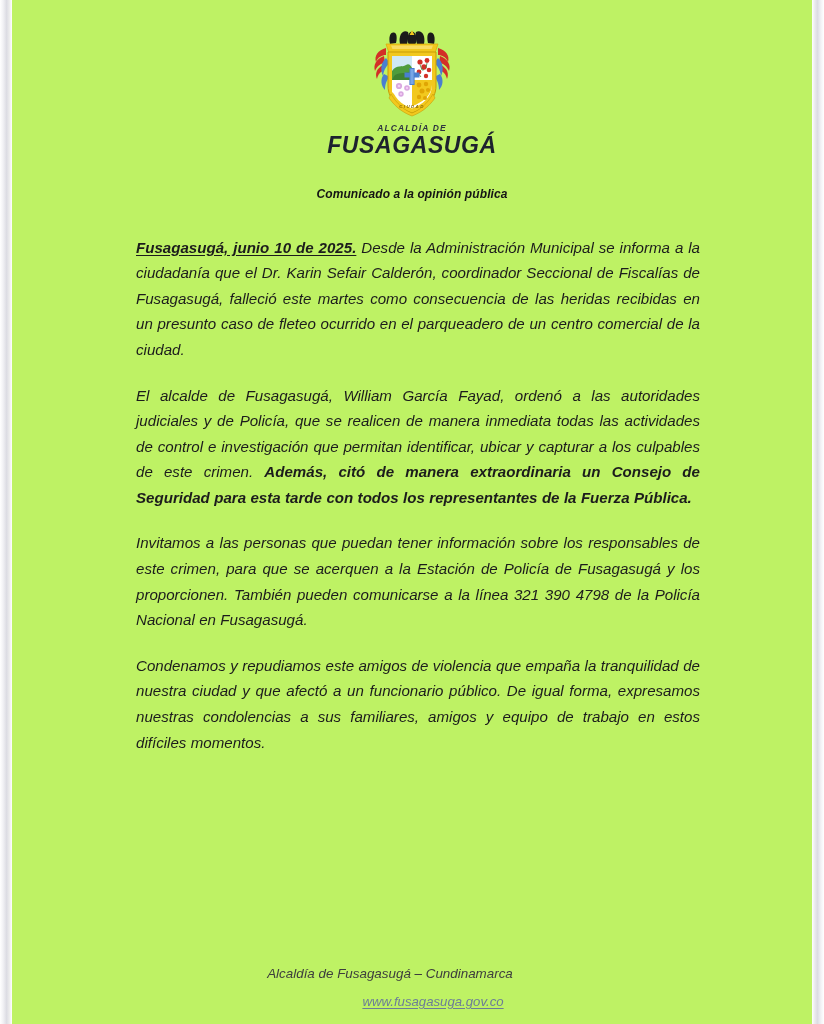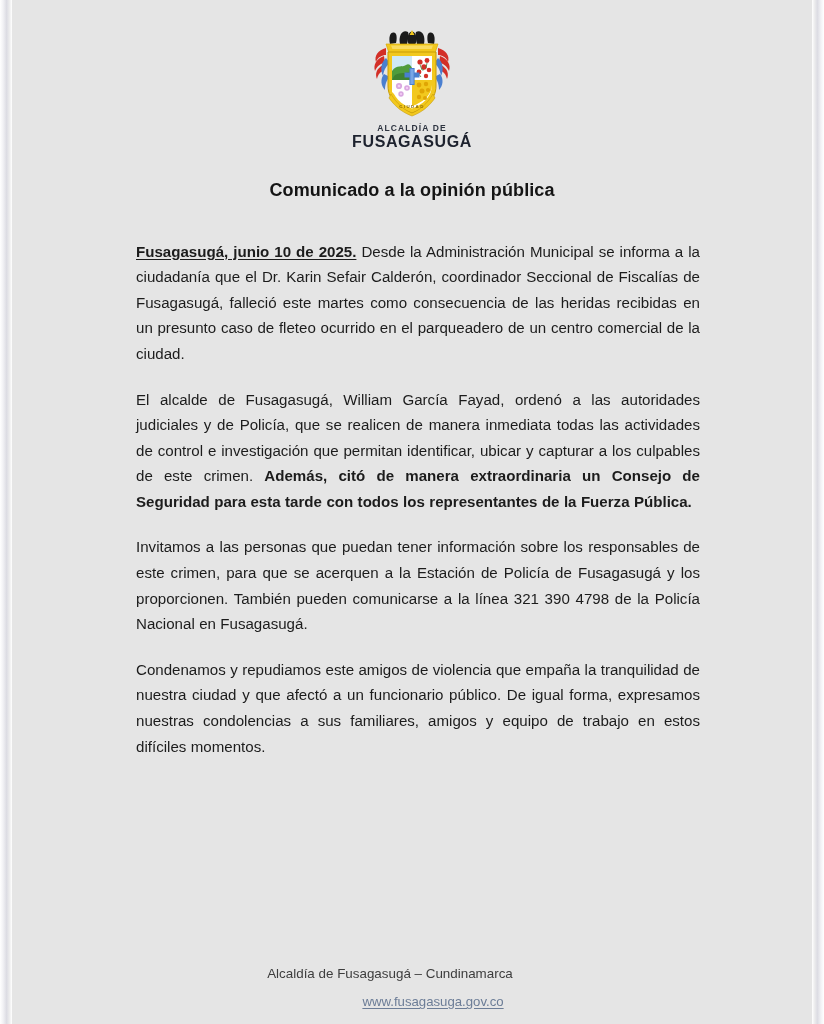--- a/index.html
+++ b/index.html
@@ -32,23 +32,24 @@
     right: 0;
     background: linear-gradient(to left, #ffffff 0%, #f2f2f5 25%, #dcdce3 55%, #ececed 78%, #ffffff 100%);
   }
 
   .sheet {
     position: absolute;
     left: 12px;
     right: 12px;
     top: 0;
     bottom: 0;
-    background: #e5e5e5;
+    background: #bef264;
     display: flex;
     flex-direction: column;
+    font-style: italic;
   }
 
   
   .crest-block {
     padding-top: 22px;
     display: flex;
     flex-direction: column;
     align-items: center;
   }
   .crest {
@@ -64,31 +65,31 @@
   }
   .wordmark .small {
     display: block;
     font-size: 8.5px;
     font-weight: bold;
     letter-spacing: 1.1px;
     color: #2e3440;
   }
   .wordmark .big {
     display: block;
-    font-size: 16px;
+    font-size: 23px;
     font-weight: bold;
     letter-spacing: 0.6px;
     margin-top: 1px;
     color: #1d222e;
   }
 
   
   .doc-title {
     text-align: center;
-    font-size: 18px;
+    font-size: 12px;
     font-weight: bold;
     color: #141414;
     margin-top: 30px;
     letter-spacing: 0.1px;
   }
 
   
   .body-copy {
     margin: 0 112px 0 116px;
     padding-top: 26px;

